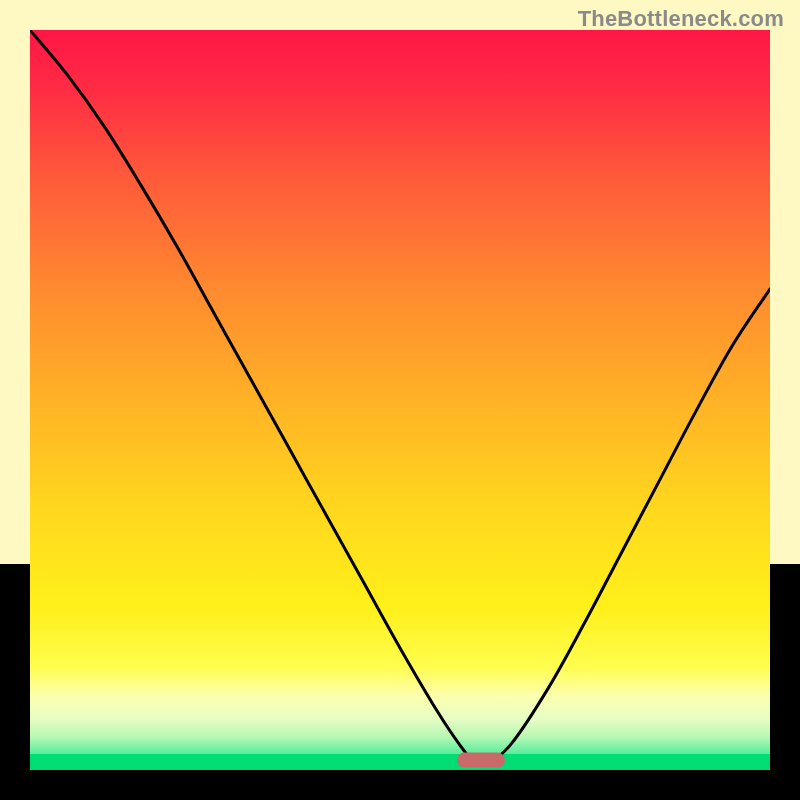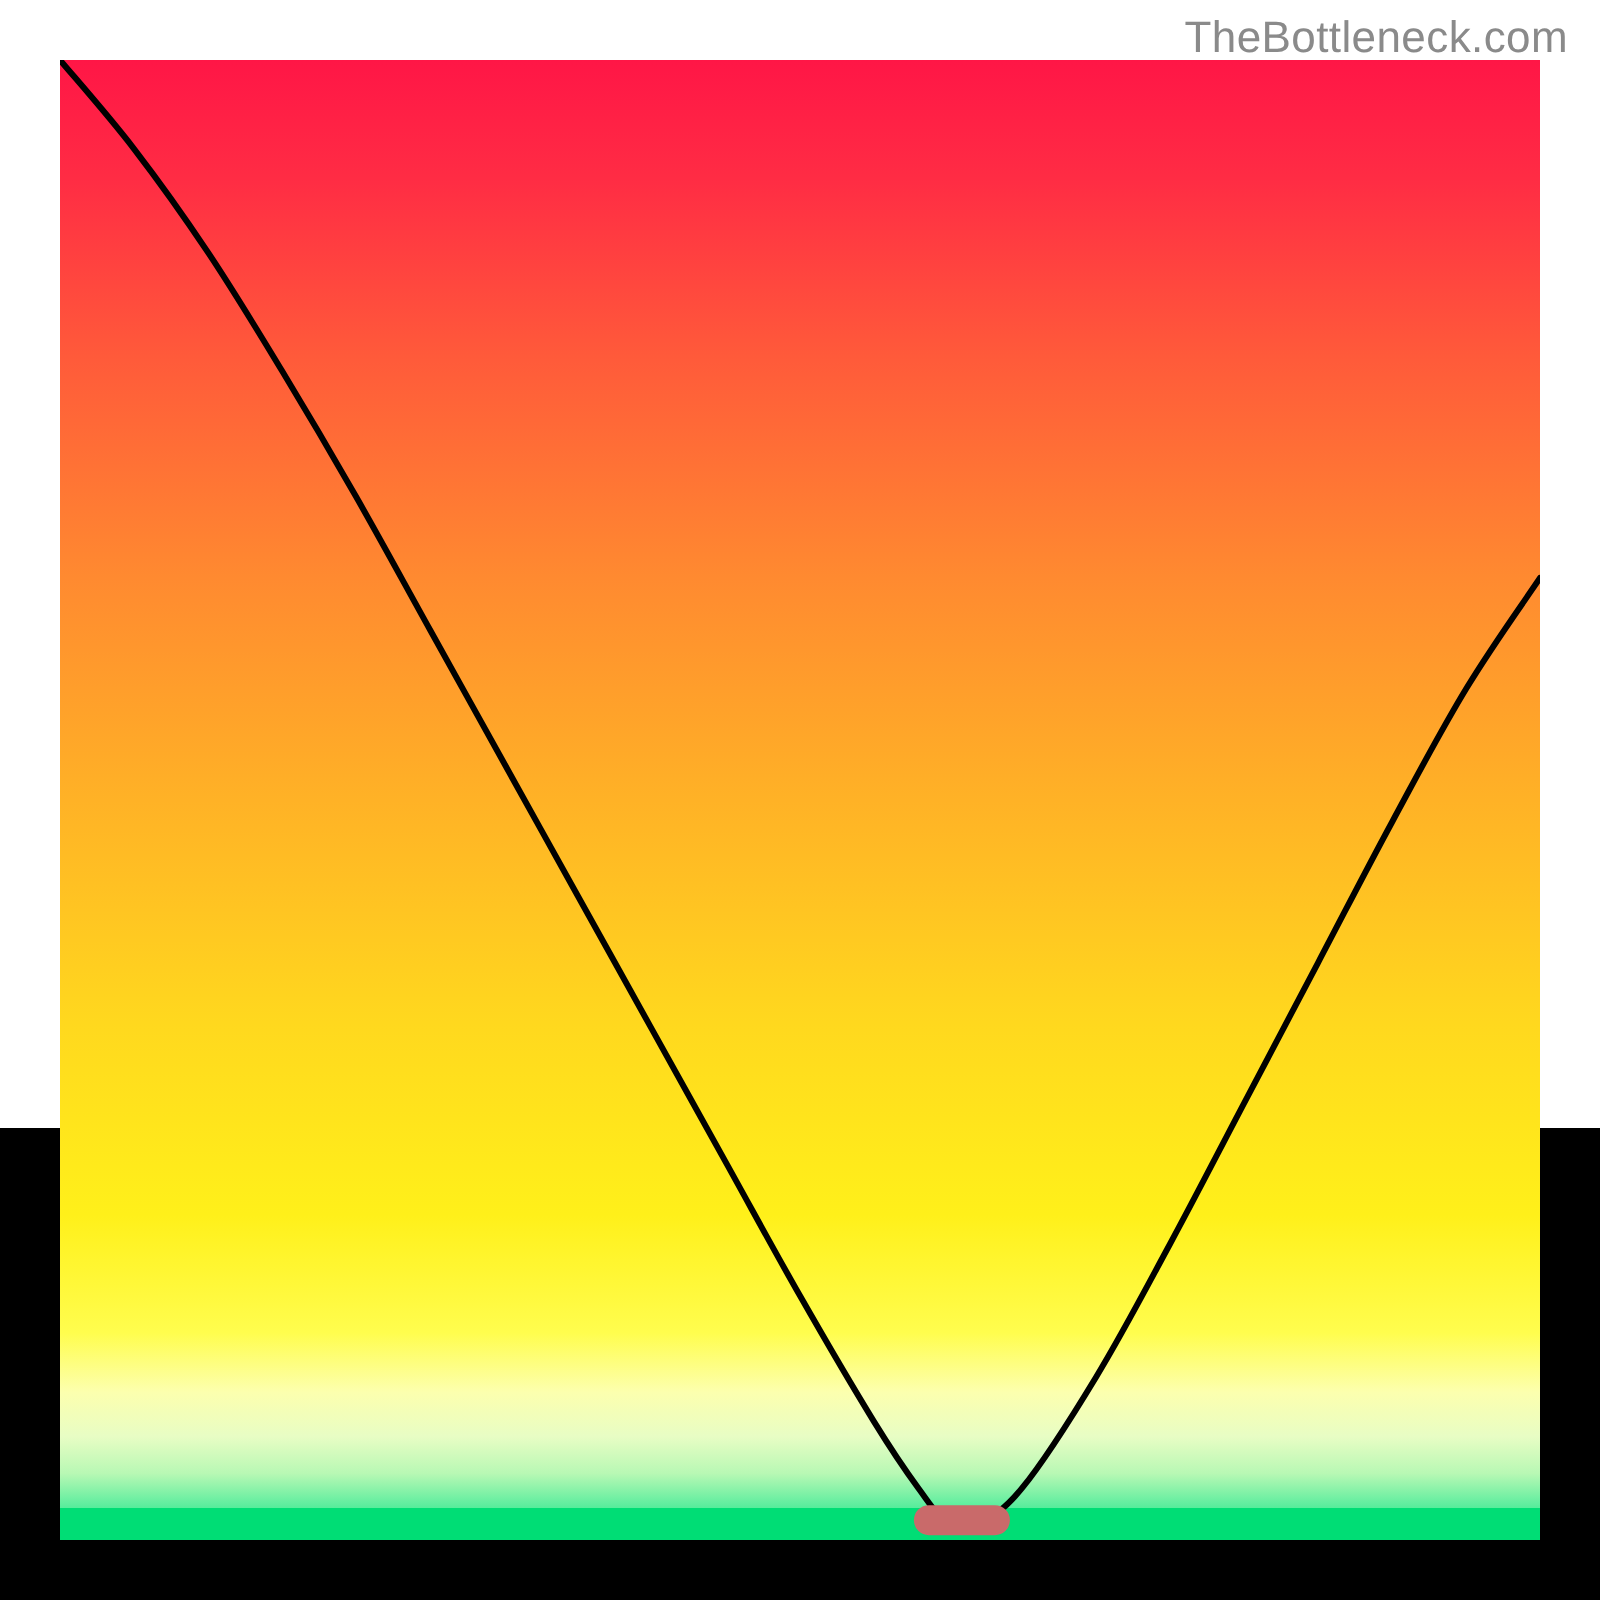--- a/index.html
+++ b/index.html
@@ -7,21 +7,22 @@
     padding: 0;
     width: 800px;
     height: 800px;
     overflow: hidden;
     background: #000;
   }
   .frame {
     position: relative;
     width: 800px;
     height: 564px;
-    background: #ffffff;
+    background: #fef9c3;
+    font-weight: bold;
   }
   .plot-area {
     position: absolute;
     left: 30px;
     top: 30px;
     width: 740px;
     height: 740px;
     overflow: hidden;
   }
   .gradient {

